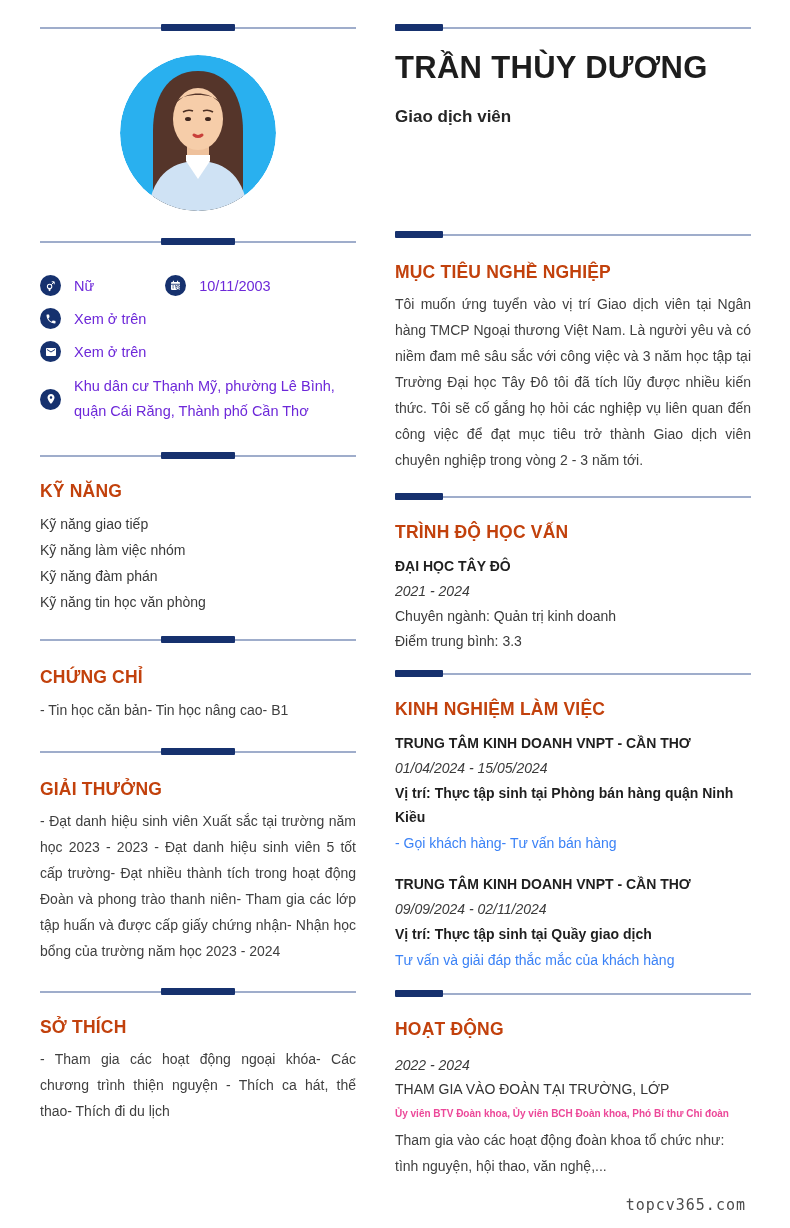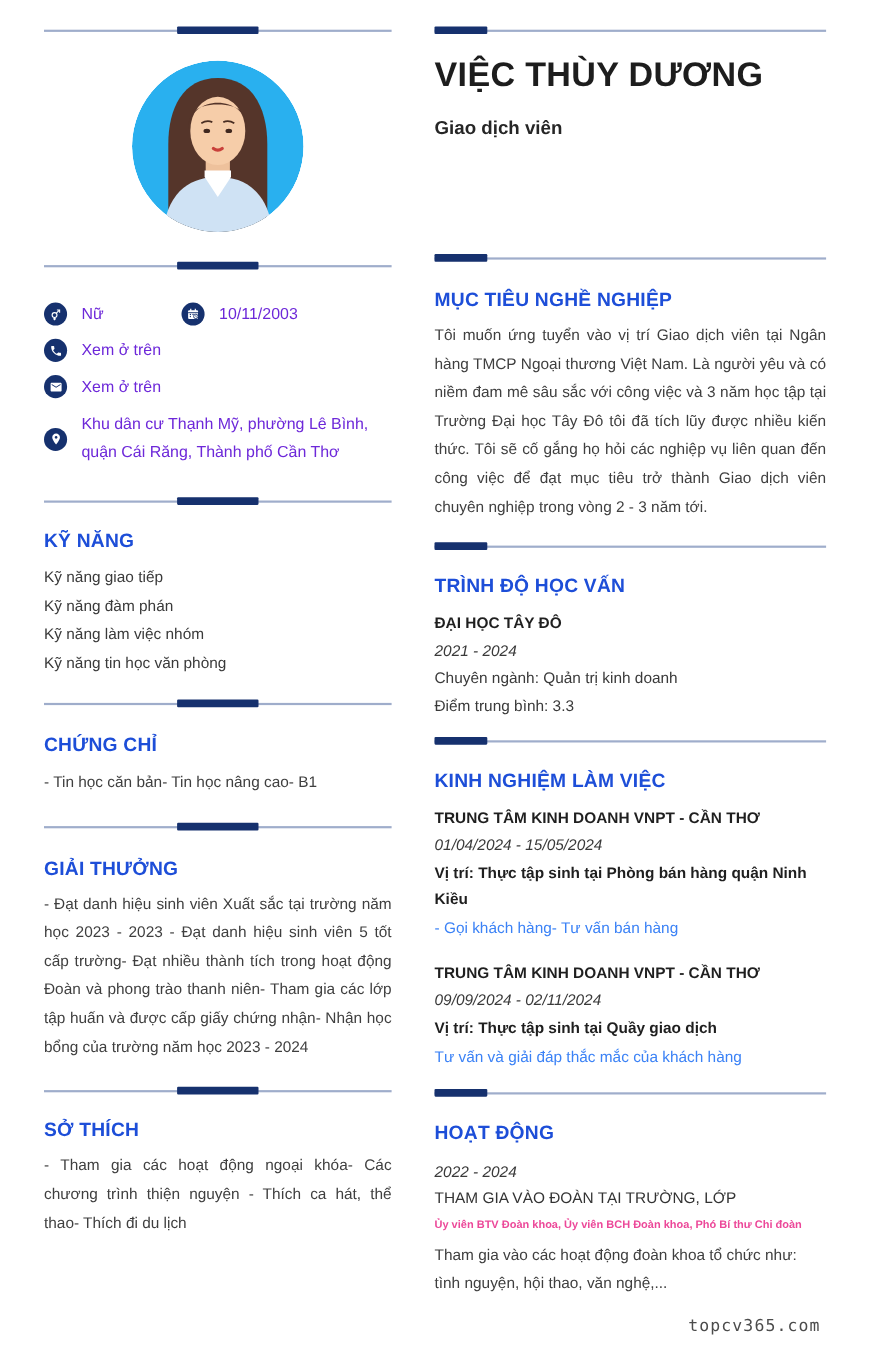--- a/index.html
+++ b/index.html
@@ -34,21 +34,21 @@
   .contact-row.wrap2 { align-items:center; }
   .cell { display:flex; align-items:flex-start; }
   .cell.second { margin-left:71px; }
   .cicon {
     width:21px; height:21px; border-radius:50%;
     background:#16316e; flex:none;
     display:flex; align-items:center; justify-content:center;
   }
   .cicon svg { display:block; }
 
-  h2.section { font-size:17.5px; font-weight:bold; color:#1d4ed8; letter-spacing:.2px; }
+  h2.section { font-size:17.5px; font-weight:bold; color:#c2410c; letter-spacing:.2px; }
 
   .skills-block { margin-top:22px; }
   .skill-list { margin-top:9px; }
   .skill-item { font-size:14px; color:#3a3a3a; line-height:26px; }
 
   .cert-block { margin-top:24px; }
   .plain { font-size:14px; color:#3f3f3f; line-height:26px; }
   .cert-block .plain { margin-top:9px; }
 
   .awards-block { margin-top:24px; }
@@ -206,22 +206,22 @@
 
     <div class="divider center mt-div-3">
       <div class="line"></div>
       <div class="seg"></div>
     </div>
 
     <div class="skills-block">
       <h2 class="section">KỸ NĂNG</h2>
       <div class="skill-list">
         <div class="skill-item">Kỹ năng giao tiếp</div>
+        <div class="skill-item">Kỹ năng làm việc nhóm</div>
         <div class="skill-item">Kỹ năng đàm phán</div>
-        <div class="skill-item">Kỹ năng làm việc nhóm</div>
         <div class="skill-item">Kỹ năng tin học văn phòng</div>
       </div>
     </div>
 
     <div class="divider center mt-div-4">
       <div class="line"></div>
       <div class="seg"></div>
     </div>
 
     <div class="cert-block">
@@ -251,21 +251,21 @@
 
   </div>
 
   <div class="col-right">
 
     <div class="divider start" style="margin-top:24px">
       <div class="line"></div>
       <div class="seg"></div>
     </div>
 
-    <h1 class="name">VIỆC THÙY DƯƠNG</h1>
+    <h1 class="name">TRẦN THÙY DƯƠNG</h1>
     <div class="job-title">Giao dịch viên</div>
 
     <div class="divider start r-div-2">
       <div class="line"></div>
       <div class="seg"></div>
     </div>
 
     <div class="objective-block">
       <h2 class="section">MỤC TIÊU NGHỀ NGHIỆP</h2>
       <div class="para">Tôi muốn ứng tuyển vào vị trí Giao dịch viên tại Ngân hàng TMCP Ngoại thương Việt Nam. Là người yêu và có niềm đam mê sâu sắc với công việc và 3 năm học tập tại Trường Đại học Tây Đô tôi đã tích lũy được nhiều kiến thức. Tôi sẽ cố gắng họ hỏi các nghiệp vụ liên quan đến công việc để đạt mục tiêu trở thành Giao dịch viên chuyên nghiệp trong vòng 2 - 3 năm tới.</div>

